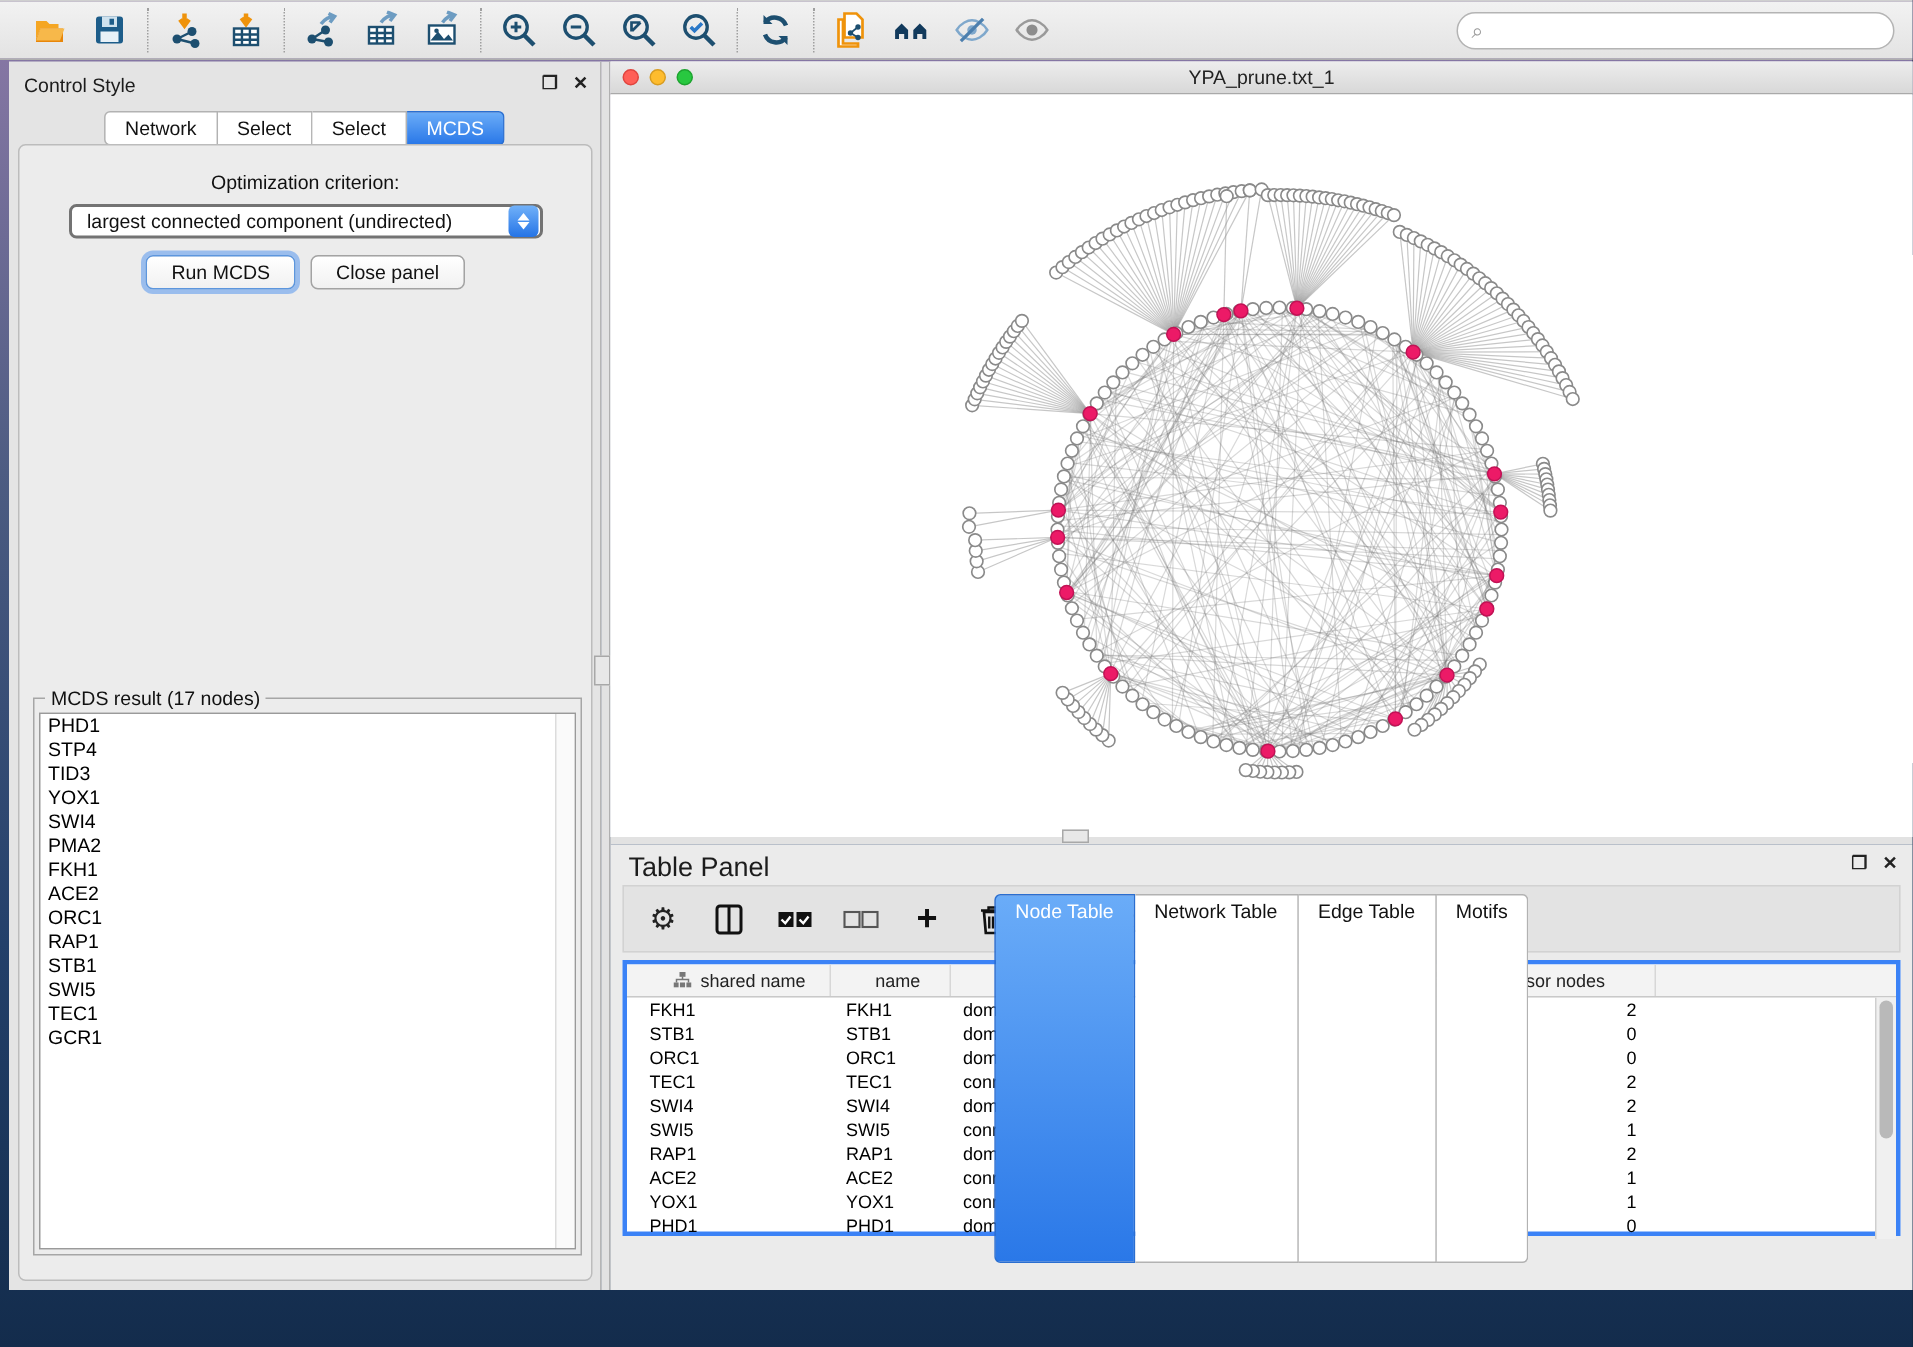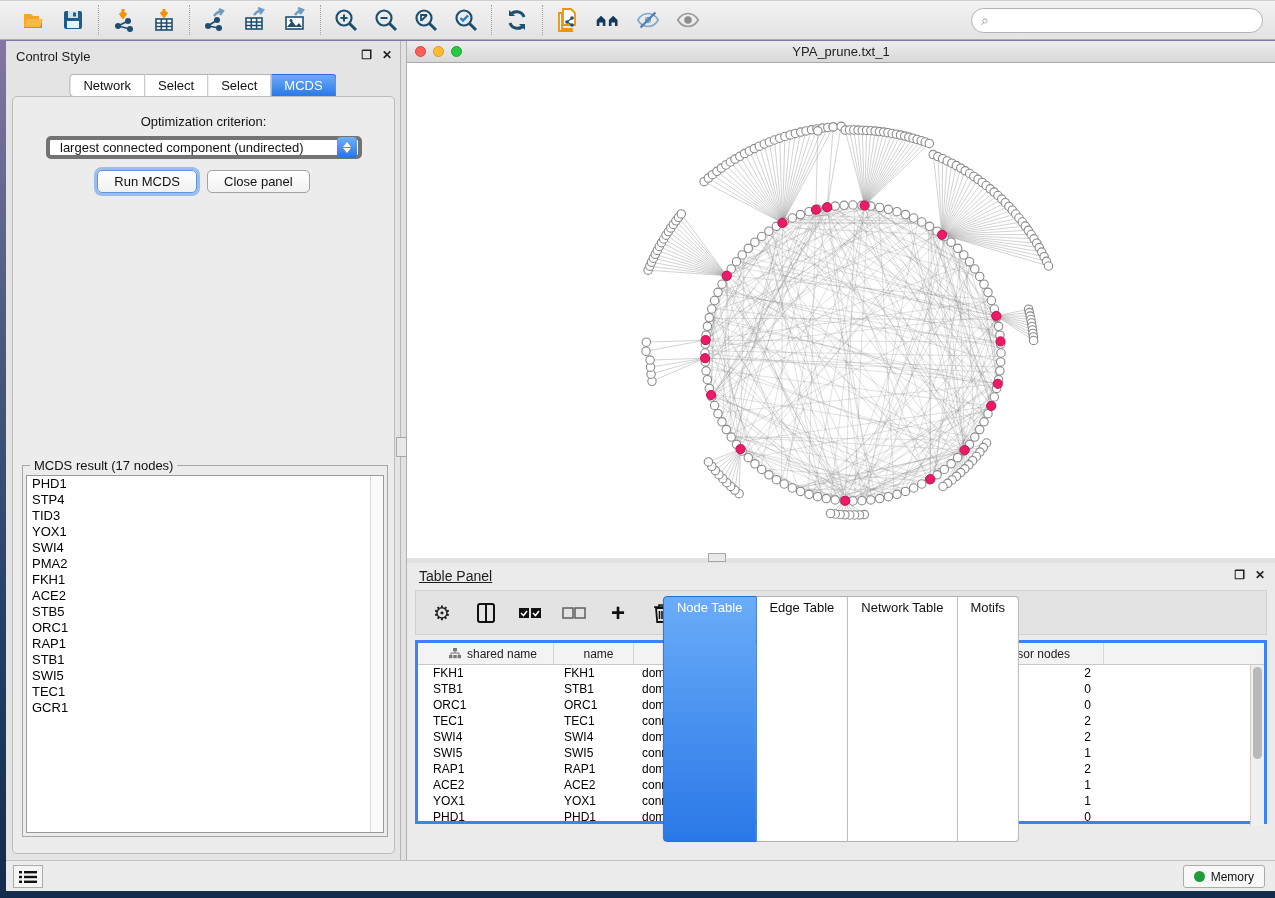--- a/index.html
+++ b/index.html
@@ -30,21 +30,21 @@
   .seg { position:absolute; top:33px; left:50%; transform:translateX(-50%); display:flex; }
   .seg .sbtn { background:#fff; border:1px solid #b2b2b2; border-left:none; font-size:13px;
     padding:3px 13px; color:#111; white-space:nowrap; }
   .seg .sbtn:first-child { border-left:1px solid #b2b2b2; border-radius:4px 0 0 4px; }
   .seg .sbtn:last-child { border-radius:0 4px 4px 0; }
   .seg .sbtn.active { background:linear-gradient(#6aacf8,#2a78e8); border-color:#2a6ed0; color:#fff; }
   .cp-content { position:absolute; left:6px; top:55px; width:383px; height:758px;
     background:#ececec; border:1px solid #bcbcbc; border-radius:5px;text-decoration:underline; }
   .opt-label { position:absolute; top:17px; width:100%; text-align:center; font-size:13px; color:#111; }
   .dropdown { position:absolute; top:39px; left:33px; width:316px; height:23px; background:#fff;
-    border:4px solid #737373; border-radius:5px; display:flex; align-items:center; }
+    border:2px solid #737373; border-radius:5px; display:flex; align-items:center; }
   .dropdown .dval { flex:1; font-size:13px; padding-left:10px; color:#111; white-space:nowrap; }
   .stepper { width:20px; height:21px; margin-right:1px; border-radius:4px;
     background:linear-gradient(#71b1f9,#2574e6); display:flex; flex-direction:column;
     align-items:center; justify-content:center; gap:1px; }
   .stepper .tri-up { width:0; height:0; border-left:4px solid transparent; border-right:4px solid transparent; border-bottom:5px solid #fff; }
   .stepper .tri-dn { width:0; height:0; border-left:4px solid transparent; border-right:4px solid transparent; border-top:5px solid #fff; }
   .btn-row { position:absolute; top:73px; width:100%; display:flex; justify-content:center; gap:10px; }
   .pushbtn { background:linear-gradient(#ffffff,#f1f1f1); border:1px solid #a3a3a3; border-radius:5px;
     font-size:13px; padding:3px 16px; color:#111; }
   .pushbtn.focus { box-shadow:0 0 0 3px rgba(110,165,238,.65); border-color:#5d96dd; }
@@ -74,21 +74,21 @@
   .lights { display:flex; gap:7px; margin-left:8px; }
   .light { width:11px; height:11px; border-radius:50%; }
   .light.red { background:#ff5f57; border:1px solid #e0443e; }
   .light.yellow { background:#febc2e; border:1px solid #d89c20; }
   .light.green { background:#28c840; border:1px solid #1da32f; }
   .net-title { position:absolute; left:0; right:0; text-align:center; font-size:13px; color:#222; }
   .net-canvas { position:absolute; top:22px; left:0; width:868px; height:495px; background:#fff; overflow:hidden; }
 
   
   .table-panel { position:absolute; left:407px; top:563px; width:868px; height:297px; background:#ebebeb; }
-  .tp-header { position:absolute; top:5px; left:12px; font-size:14px; color:#1c1c1c;text-decoration:underline; }
+  .tp-header { position:absolute; top:5px; left:12px; font-size:18px; color:#1c1c1c; }
   .tp-btns { position:absolute; top:5px; right:10px; display:flex; gap:10px; }
   .tp-toolbar { position:absolute; top:27px; left:8px; right:8px; height:45px;
     background:#e3e3e3; border:1px solid #d2d2d2; display:flex; align-items:center; gap:20px; padding:0 14px; }
   .tpicon { width:24px; height:24px; display:flex; align-items:center; justify-content:center; }
   .fx { font-family:"Liberation Serif", serif; font-style:italic; font-size:18px; color:#9d9d9d; }
   .gear-glyph { font-size:20px; color:#222; }
   .plus-glyph { font-size:24px; font-weight:bold; color:#111; line-height:20px; }
 
   .ntable { position:absolute; top:77px; left:8px; right:8px; height:184px;
     background:#fff; border:3px solid #3b82f6; }
@@ -307,21 +307,20 @@
         <div class="result-list" id="result-list">
           <div class="list-scroll"></div>
         <div class="item">PHD1</div>
             <div class="item">STP4</div>
             <div class="item">TID3</div>
             <div class="item">YOX1</div>
             <div class="item">SWI4</div>
             <div class="item">PMA2</div>
             <div class="item">FKH1</div>
             <div class="item">ACE2</div>
-            <div class="item">STB5</div>
             <div class="item">ORC1</div>
             <div class="item">RAP1</div>
             <div class="item">STB1</div>
             <div class="item">SWI5</div>
             <div class="item">TEC1</div>
             <div class="item">GCR1</div>
           </div>
       </div>
     </div>
   </div>
@@ -1196,38 +1195,20 @@
             <div class="td cfill"></div>
           </div>
         </div>
       <div class="tbl-scroll">
         <div class="tbl-thumb"></div>
       </div>
     </div>
 
     <div class="tp-tabs seg" style="position:absolute; transform:translateX(-50%);">
       <div class="sbtn active">Node Table</div>
+      <div class="sbtn">Network Table</div>
       <div class="sbtn">Edge Table</div>
-      <div class="sbtn">Network Table</div>
       <div class="sbtn">Motifs</div>
     </div>
   </div>
 
-  <div class="statusbar">
-    <div class="listbtn">
-      <svg width="18" height="14" viewBox="0 0 18 14">
-          <g fill="#111">
-            <rect x="0" y="1" width="3" height="2.4"></rect>
-            <rect x="5" y="1" width="13" height="2.4"></rect>
-            <rect x="0" y="5.8" width="3" height="2.4"></rect>
-            <rect x="5" y="5.8" width="13" height="2.4"></rect>
-            <rect x="0" y="10.6" width="3" height="2.4"></rect>
-            <rect x="5" y="10.6" width="13" height="2.4"></rect>
-          </g>
-        </svg>
-    </div>
-    <div class="membtn">
-      <span class="memdot"></span>
-      <span>Memory</span>
-    </div>
-  </div>
 
 </div>
 
 </body></html>

